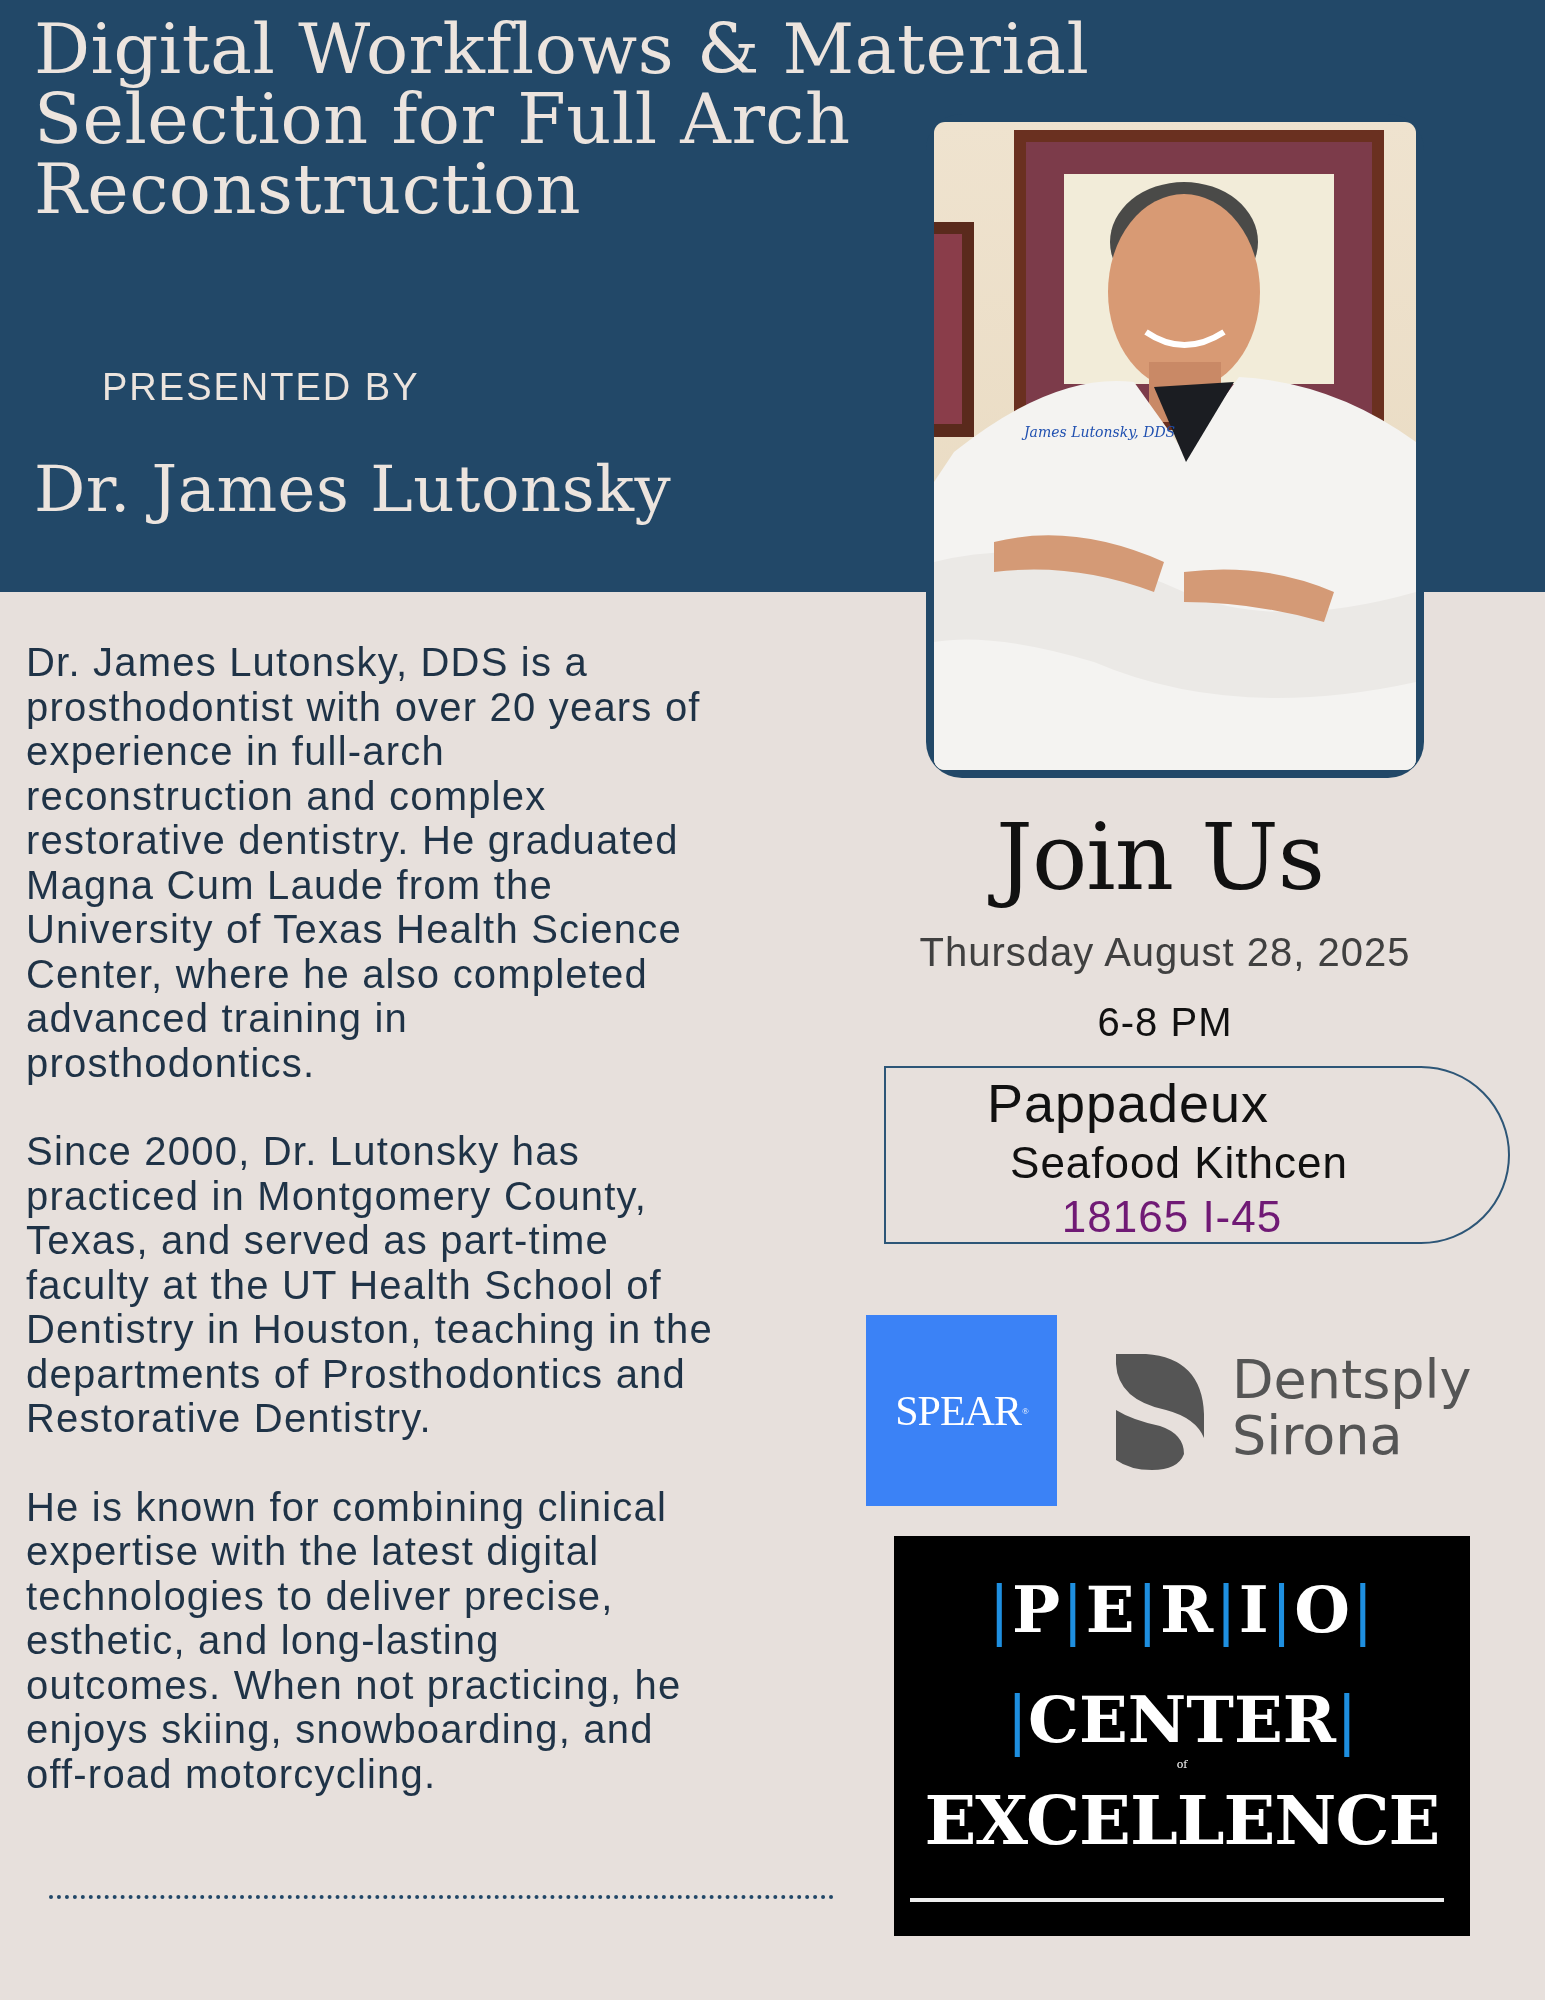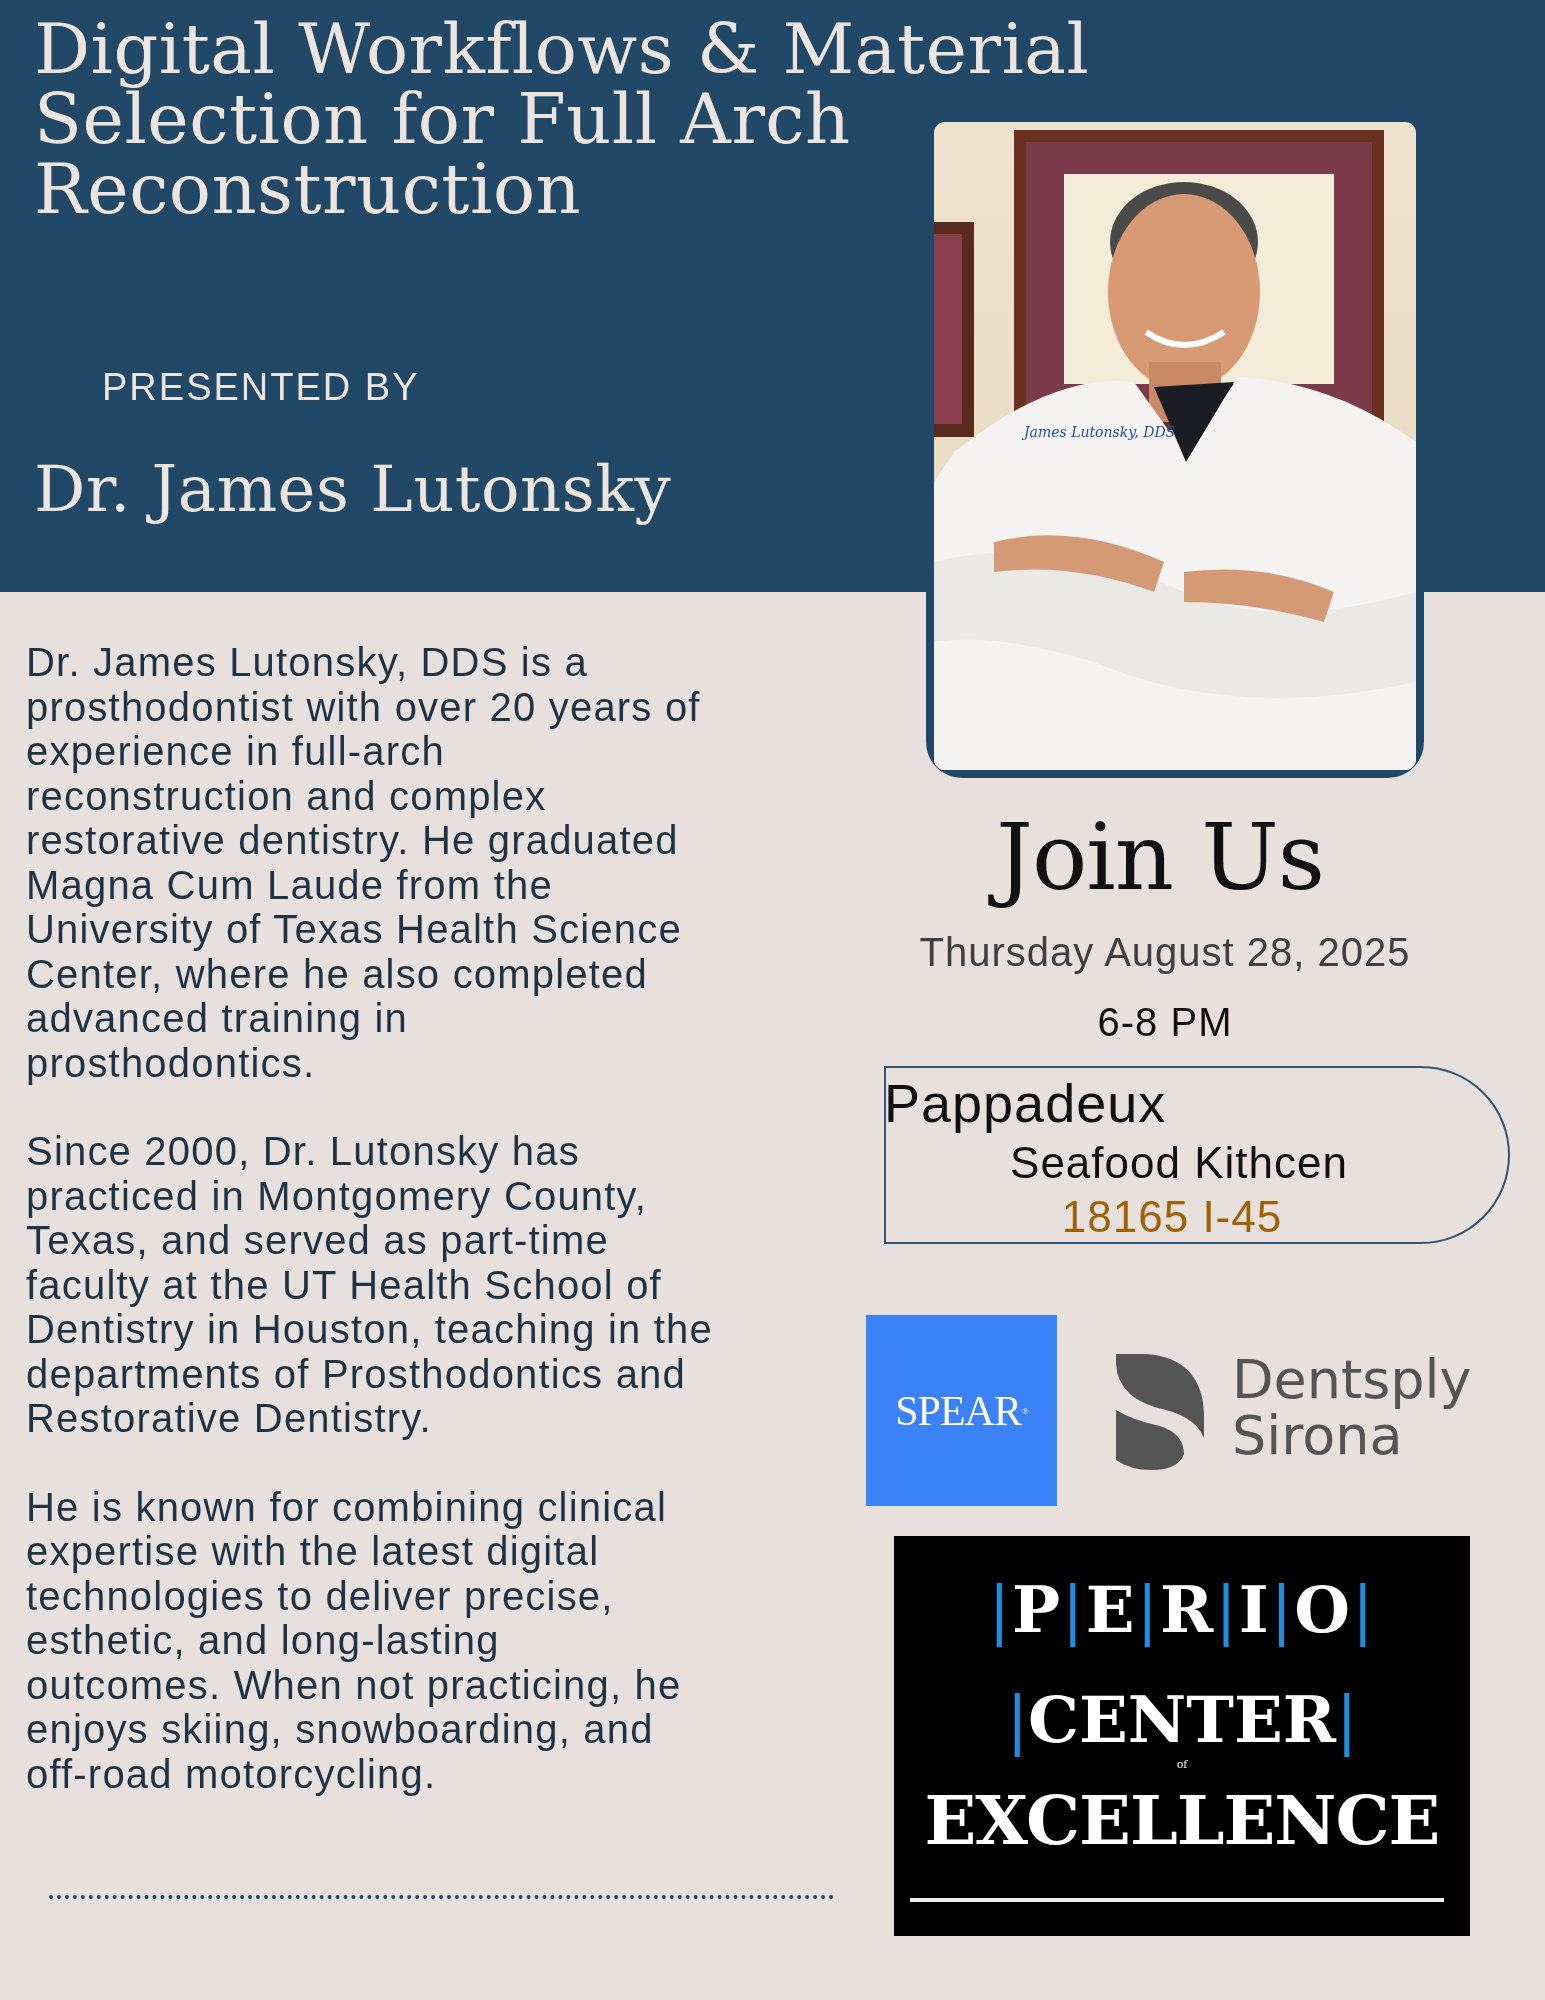--- a/index.html
+++ b/index.html
@@ -57,32 +57,32 @@
   .time {
     position: absolute; left: 860px; top: 1000px; width: 610px; text-align: center;
     font-size: 40px; color: #111; letter-spacing: 1px;
     font-family: "Liberation Sans", sans-serif;
   }
   .venue-box {
     position: absolute; left: 884px; top: 1066px; width: 626px; height: 178px;
     border: 2px solid #2d5677; border-radius: 0 110px 110px 0; box-sizing: border-box;
   }
   .venue-name {
-    position: absolute; left: 884px; top: 1072px; width: 568px; text-align: left;
+    position: absolute; left: 844px; top: 1072px; width: 568px; text-align: center;
     font-size: 54px; color: #111; letter-spacing: 1px;
     font-family: "Liberation Sans", sans-serif;
   }
   .venue-line2 {
     position: absolute; left: 884px; top: 1138px; width: 590px; text-align: center;
     font-size: 44px; color: #111; letter-spacing: 1px;
     font-family: "Liberation Sans", sans-serif;
   }
   .venue-line3 {
     position: absolute; left: 884px; top: 1192px; width: 576px; text-align: center;
-    font-size: 44px; color: #a16207; letter-spacing: 1px;
+    font-size: 44px; color: #701a75; letter-spacing: 1px;
     font-family: "Liberation Sans", sans-serif;
   }
   .spear-logo {
     position: absolute; left: 866px; top: 1315px; width: 191px; height: 191px;
     background: #3b82f6; display: flex; align-items: center; justify-content: center;
     color: #fff; font-family: "Liberation Serif", serif; font-size: 42px; letter-spacing: -1px;
   }
   .spear-logo sup { font-size: 9px; margin-left: 1px; }
   .dentsply {
     position: absolute; left: 1116px; top: 1352px; width: 420px; height: 120px;

